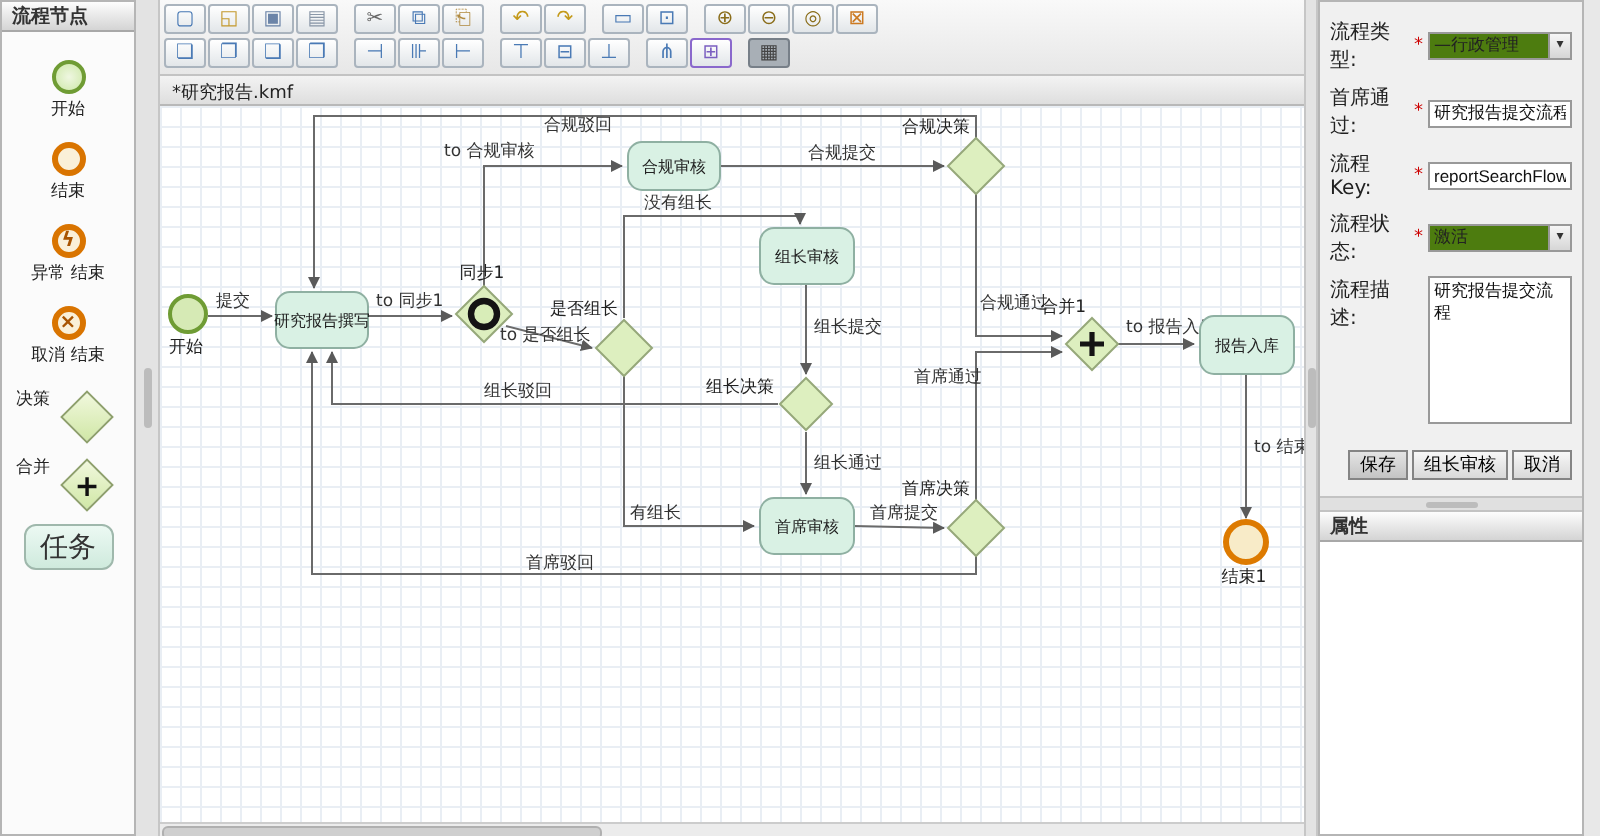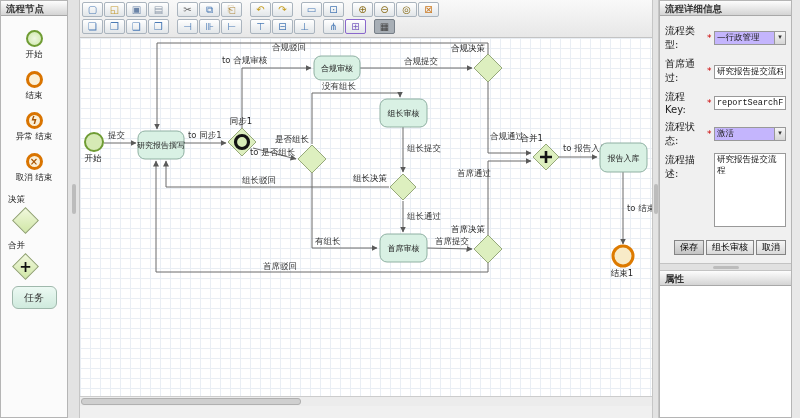--- a/index.html
+++ b/index.html
@@ -4,21 +4,21 @@
 <style>
 *{box-sizing:border-box;margin:0;padding:0}
 html,body{width:800px;height:418px;overflow:hidden}
 body{font-family:"DejaVu Sans","Liberation Sans",sans-serif;font-size:11px;background:#e8e8e8;color:#222}
 .app{display:flex;width:800px;height:418px}
 
 .panel-header{height:15px;background:linear-gradient(#fdfdfd,#d4d4d4);border-bottom:1px solid #a8a8a8;font-size:9.5px;font-weight:bold;color:#333;padding:1px 5px;line-height:13px;flex:0 0 auto}
 .left-panel{width:68px;background:#fbfbfb;border:1px solid #b5b5b5;display:flex;flex-direction:column}
 #palette{flex:1;padding-top:14px;overflow:hidden}
 .pal-item{display:flex;flex-direction:column;align-items:center;margin-bottom:10px;cursor:pointer}
-.pal-item.row{flex-direction:column;align-items:flex-start;justify-content:flex-start;width:100%;padding-left:7px;margin-bottom:6px}
+.pal-item.row{flex-direction:row;align-items:flex-start;justify-content:flex-start;width:100%;padding-left:7px;margin-bottom:6px}
 .pal-label{font-size:8.5px;color:#222;margin-top:2px;text-align:center;white-space:nowrap}
 .pal-item.row .pal-label{margin:0 1px 0 0}
 .ps-circle{width:17px;height:17px;border-radius:50%;flex:0 0 auto;display:flex;align-items:center;justify-content:center}
 .ps-circle.green{border:2px solid #6f9c34;background:radial-gradient(circle,#eff7e1,#cde8a8)}
 .ps-circle.orange{border:3px solid #d97400;background:#faf0d8;font-size:10px;font-weight:bold;color:#a85400;line-height:10px}
 .ps-diamond{width:19px;height:19px;transform:rotate(45deg);background:linear-gradient(135deg,#f1f8dd,#d0e7a6);border:1px solid #8ea06c;position:relative;margin:5px 0 4px 8px;flex:0 0 auto}
 .pd-inner{position:absolute;inset:0;display:flex;align-items:center;justify-content:center;transform:rotate(-45deg);font-weight:bold;font-size:15px;color:#111}
 .pd-ring{position:absolute;left:2px;top:2px;width:9px;height:9px;border:3px solid #1b1b1b;border-radius:50%;background:#cfe7ad}
 .ps-task{width:45px;height:23px;border:1px solid #9fb8ac;border-radius:6px;background:linear-gradient(#ecf9f3,#cfeadd);display:flex;align-items:center;justify-content:center;font-size:9px;color:#333;cursor:pointer}
 .ps-sub{width:48px;height:45px;border:1px solid #9a9a9a;border-radius:3px;background:#fdfdfd;position:relative;font-size:8.5px;padding:2px 3px;color:#333;cursor:pointer}
@@ -50,23 +50,23 @@
 .nlabel{font-size:8px;fill:#222}
 .nlabel2{font-size:8.5px;fill:#222}
 
 .right-panel{width:133px;background:#f0f0f0;border:1px solid #b5b5b5;display:flex;flex-direction:column}
 .detail-body{padding:8px 5px 2px 5px;flex:0 0 auto}
 .f-row{display:flex;align-items:center;margin-bottom:5px}
 .f-row.top{align-items:flex-start}
 .f-label{width:42px;font-size:10px;color:#222;flex:0 0 auto}
 .f-star{color:#cc0000;width:7px;font-size:9px;flex:0 0 auto}
 .f-ctl{flex:1;min-width:0}
-input.ctl,textarea.ctl{width:100%;border:1px solid #999;background:#fff;font-size:8.5px;font-family:Liberation Mono, monospace;height:14px;padding:0 2px;color:#111}
+input.ctl,textarea.ctl{width:100%;border:1px solid #999;background:#fff;font-size:8.5px;font-family:Liberation Sans, sans-serif;height:14px;padding:0 2px;color:#111}
 textarea.ctl{height:74px;resize:none;line-height:11px;padding:1px 2px}
-.sel{display:flex;justify-content:space-between;align-items:flex-start;border:1px solid #999;background:#c4b5fd;height:14px;font-size:8.5px;padding-left:2px;cursor:pointer}
+.sel{display:flex;justify-content:space-between;align-items:flex-start;border:1px solid #999;background:#4d7c0f;height:14px;font-size:8.5px;padding-left:2px;cursor:pointer}
 .sel .arrow{width:11px;height:12px;background:linear-gradient(#f6f6f6,#d6d6d6);border-left:1px solid #999;font-size:7px;text-align:center;line-height:11px;color:#333}
 .btn-row{display:flex;margin:10px 0 6px 9px}
 .pbtn{border:1px solid #848484;background:linear-gradient(#f7f7f7,#d9d9d9);font-size:9px;height:15px;line-height:13px;padding:0 5px;cursor:pointer;margin-right:2px;white-space:nowrap}
 .pbtn.default{background:linear-gradient(#e4e4e4,#c4c4c4)}
 .h-splitter{height:8px;background:#e0e0e0;border-top:1px solid #c3c3c3;border-bottom:1px solid #c3c3c3;position:relative;cursor:row-resize;flex:0 0 auto}
 .grip-h{position:absolute;left:50%;transform:translateX(-50%);top:2px;width:26px;height:3px;background:#bcbcbc;border-radius:2px}
 .props-body{flex:1;background:#fff}
 </style>
 </head>
 <body>
@@ -97,21 +97,21 @@
           <div class="ps-diamond"></div>
         </div>
         <div class="pal-item row">
           <span class="pal-label">合并</span>
           <div class="ps-diamond">
             <span class="pd-inner">+</span>
           </div>
         </div>
         <div class="pal-item">
           <div class="ps-task">
-            <span class="" style="font-size: 10px;">任务</span>
+            <span class="" style="font-size: 14px;">任务</span>
           </div>
         </div>
       </div>
   </aside>
 
   <div class="v-splitter sp1">
     <div class="grip"></div>
   </div>
 
   <main class="center">
@@ -141,20 +141,23 @@
           <span class="tb-btn" style="color: rgb(74, 122, 181);">⊣</span>
           <span class="tb-btn" style="color: rgb(74, 122, 181);">⊪</span>
           <span class="tb-btn gap" style="color: rgb(74, 122, 181);">⊢</span>
           <span class="tb-btn" style="color: rgb(74, 122, 181);">⊤</span>
           <span class="tb-btn" style="color: rgb(74, 122, 181);">⊟</span>
           <span class="tb-btn gap" style="color: rgb(74, 122, 181);">⊥</span>
           <span class="tb-btn" style="color: rgb(74, 122, 181);">⋔</span>
           <span class="tb-btn gap accent" style="color: rgb(123, 95, 192);">⊞</span>
           <span class="tb-btn pressed" style="color: rgb(68, 68, 68);">▦</span>
         </div>
+    </div>
+    <div class="tabstrip">
+      <span>*研究报告.kmf</span>
     </div>
     <div class="canvas">
       <svg id="diagram-svg" width="572" height="358" viewBox="0 0 572 358">
           <defs>
             <marker id="arr" markerWidth="7" markerHeight="7" refX="5.5" refY="3" orient="auto">
               <path d="M0,0 L6,3 L0,6 z" fill="#5a5a5a"></path>
             </marker>
           </defs>
           <polyline class="edge" points="24,105 56,105" marker-end="url(#arr)"></polyline>
           <text class="elabel" x="28" y="100">提交</text>
@@ -223,21 +226,20 @@
     <div class="hscroll">
       <div class="hthumb"></div>
     </div>
   </main>
 
   <div class="v-splitter sp2">
     <div class="grip"></div>
   </div>
 
   <aside class="right-panel">
-    <div class="panel-header">流程详细信息</div>
     <div class="detail-body">
       <div id="detail-form">
           <div class="f-row">
             <span class="f-label">流程类型:</span>
             <span class="f-star">*</span>
             <div class="f-ctl">
               <div class="sel">
                 <span>—行政管理</span>
                 <span class="arrow">▾</span>
               </div>

